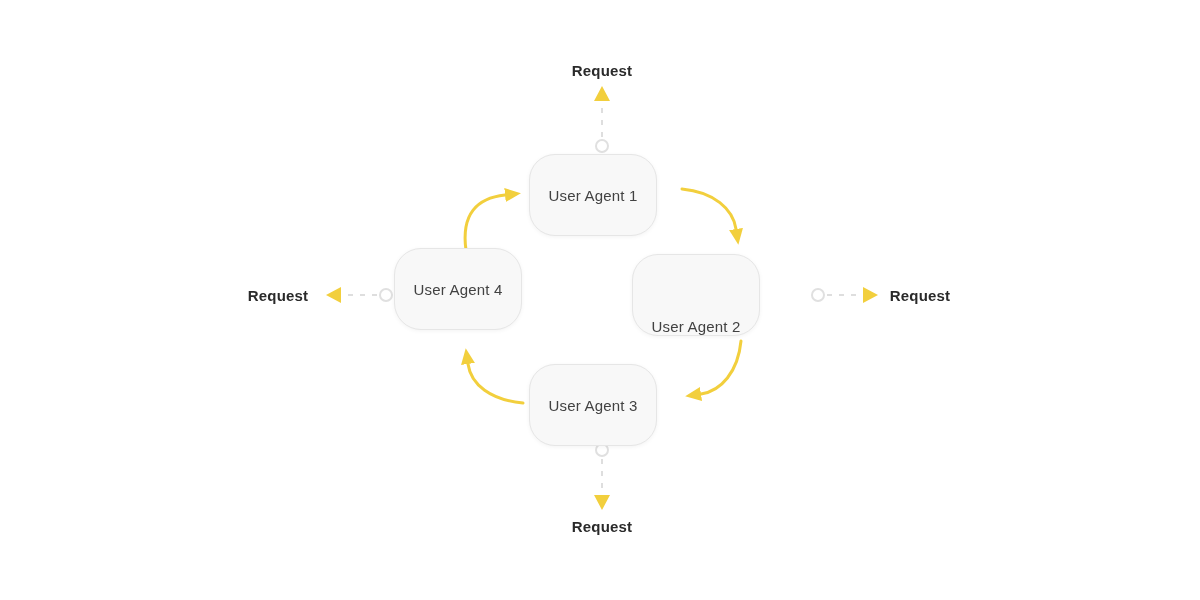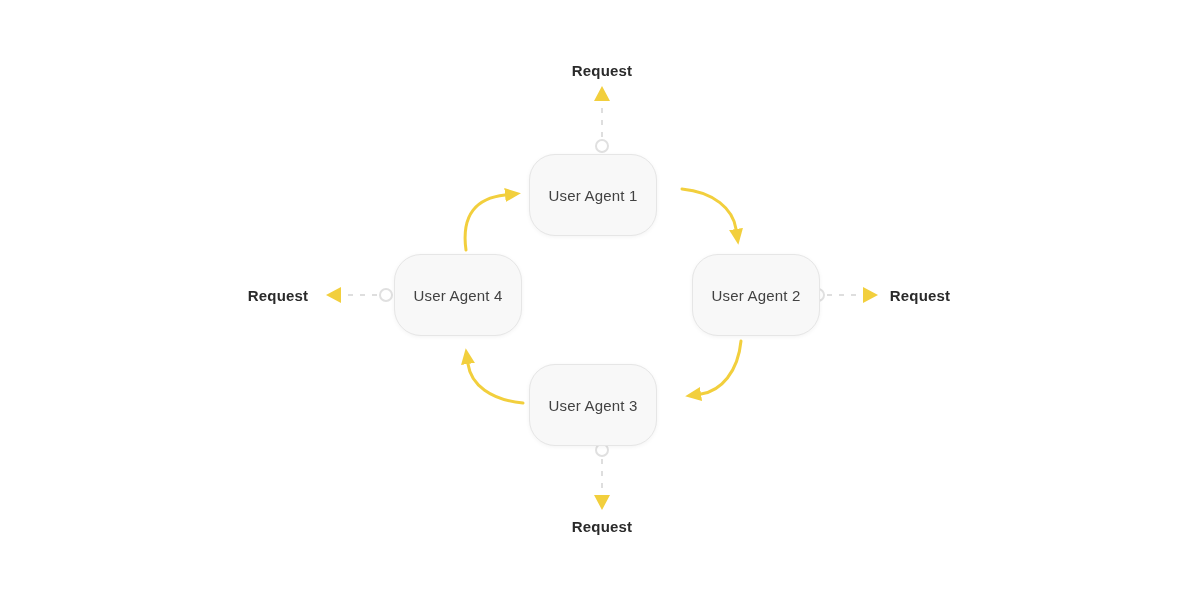--- a/index.html
+++ b/index.html
@@ -71,23 +71,23 @@
   .request-label{
     position:absolute;
     transform:translate(-50%,-50%);
     font-size:15px;
     font-weight:700;
     color:var(--request-text);
     letter-spacing:0.2px;
     white-space:nowrap;
   }
   .node-1{left:529px;top:154px;}
-  .node-2{left:692px;top:254px;}
+  .node-2{left:632px;top:254px;align-items:flex-end;}
   .node-3{left:529px;top:364px;}
-  .node-4{left:394px;top:254px;border-radius:27px;}
+  .node-4{left:394px;top:248px;border-radius:27px;}
   .request-top{left:602px;top:70px;}
   .request-right{left:920px;top:295px;}
   .request-bottom{left:602px;top:526px;}
   .request-left{left:278px;top:295px;}
 </style>
 </head>
 <body>
 
 <div class="canvas">
 

